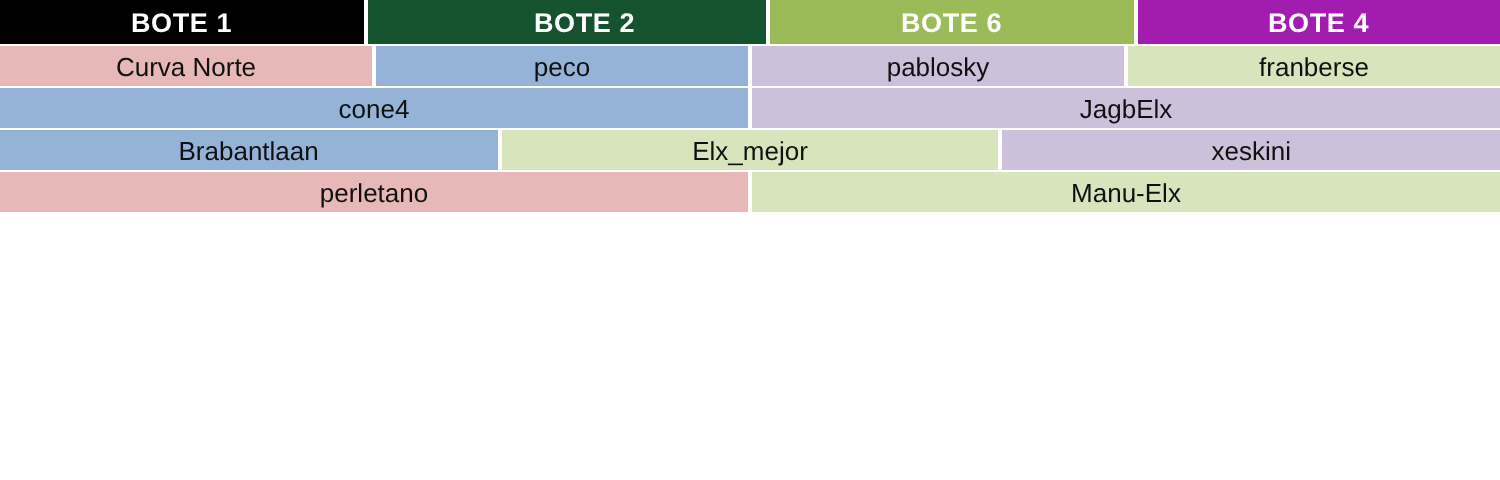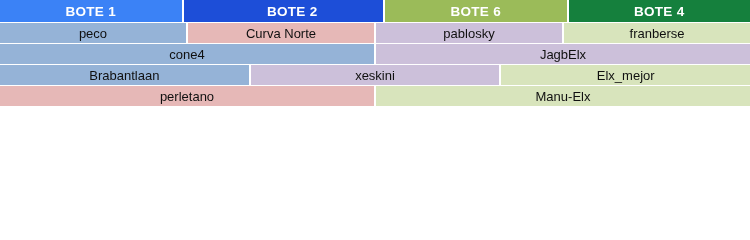--- a/index.html
+++ b/index.html
@@ -61,63 +61,63 @@
   }
 
   .data-cell {
     color: #101010;
     font-weight: normal;
     font-size: 13px;
   }
 
   
   .col-0 .header-cell,
-  .header-cell.col-0 { background: #3b82f6; }
+  .header-cell.col-0 { background: #000000; }
   .data-cell.col-0 { background: #95B3D7; }
 
   
-  .header-cell.col-1 { background: #1d4ed8; padding-left: 18px; }
+  .header-cell.col-1 { background: #14532d; padding-left: 18px; }
   .data-cell.col-1 { background: #E6B8B7; }
 
   
   .header-cell.col-2 { background: #9BBB59; }
   .data-cell.col-2 { background: #D8E4BC; }
 
   
-  .header-cell.col-3 { background: #15803d; }
+  .header-cell.col-3 { background: #a21caf; }
   .data-cell.col-3 { background: #CCC0DA; }
 </style>
 </head>
 <body>
 
 <div id="pool-table">
 
   <div class="table-row header-row">
     <div class="cell header-cell col-0">BOTE 1</div>
     <div class="cell header-cell col-1">BOTE 2</div>
     <div class="cell header-cell col-2">BOTE 6</div>
     <div class="cell header-cell col-3">BOTE 4</div>
   </div>
 
   <div class="table-row data-row">
+    <div class="cell data-cell col-1">Curva Norte</div>
     <div class="cell data-cell col-0">peco</div>
-    <div class="cell data-cell col-1">Curva Norte</div>
     <div class="cell data-cell col-3">pablosky</div>
     <div class="cell data-cell col-2">franberse</div>
   </div>
 
   <div class="table-row data-row">
     <div class="cell data-cell col-0">cone4</div>
     <div class="cell data-cell col-3">JagbElx</div>
   </div>
 
   <div class="table-row data-row">
     <div class="cell data-cell col-0">Brabantlaan</div>
+    <div class="cell data-cell col-2">Elx_mejor</div>
     <div class="cell data-cell col-3">xeskini</div>
-    <div class="cell data-cell col-2">Elx_mejor</div>
   </div>
 
   <div class="table-row data-row">
     <div class="cell data-cell col-1">perletano</div>
     <div class="cell data-cell col-2">Manu-Elx</div>
   </div>
 
 </div>
 
 </body></html>

